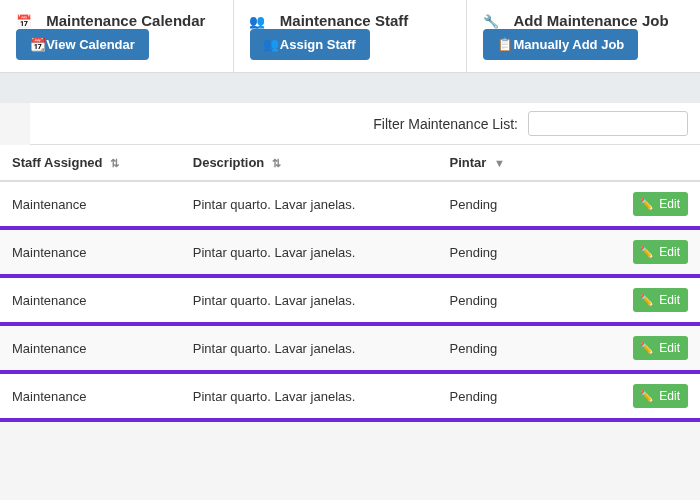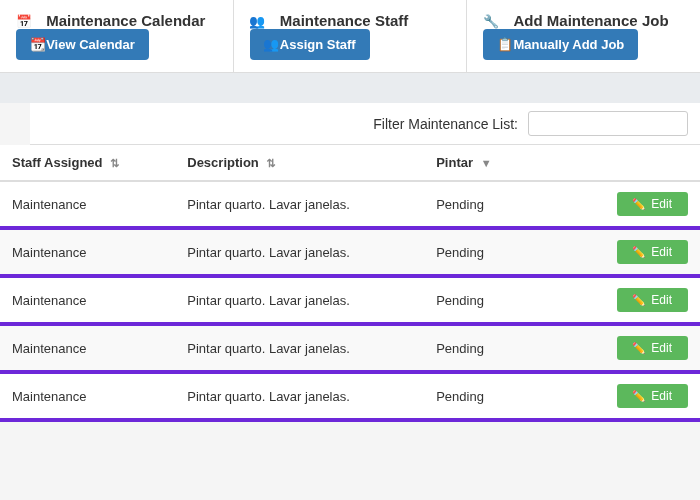--- a/index.html
+++ b/index.html
@@ -115,21 +115,21 @@
       color: #333;
       font-size: 13px;
     }
 
     tr:nth-child(even) td { background: #f9f9f9; }
 
     .edit-btn {
       display: inline-flex;
       align-items: center;
       gap: 5px;
-      padding: 5px 16px;
+      padding: 5px 8px;
       background: #5cb85c;
       color: #fff;
       border: none;
       border-radius: 3px;
       cursor: pointer;
       font-size: 12px;
       margin-left: 32px;
     }
 
     .icon-cal::before { content: "📅"; font-size: 13px; }

